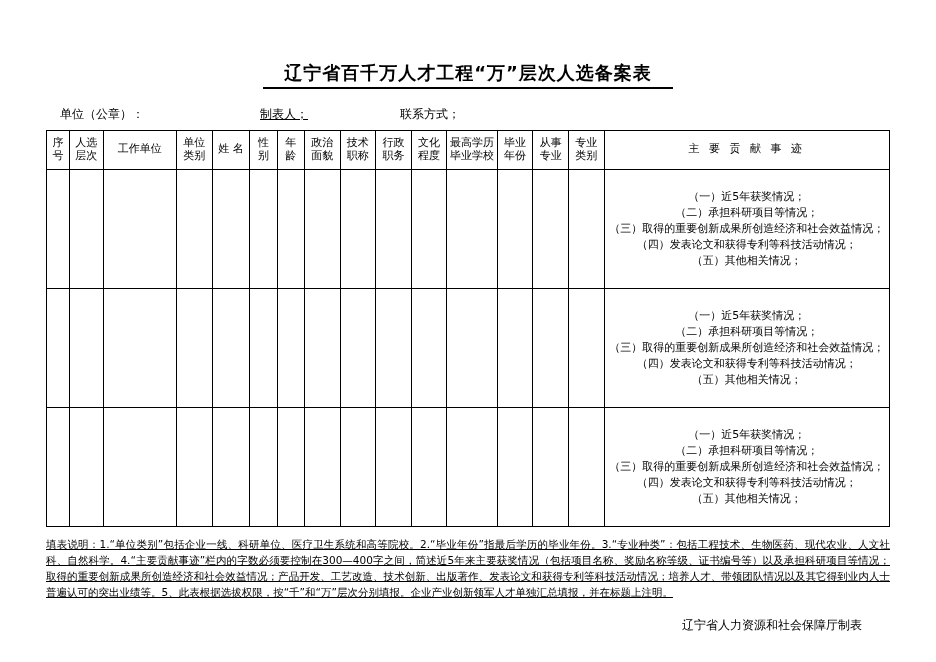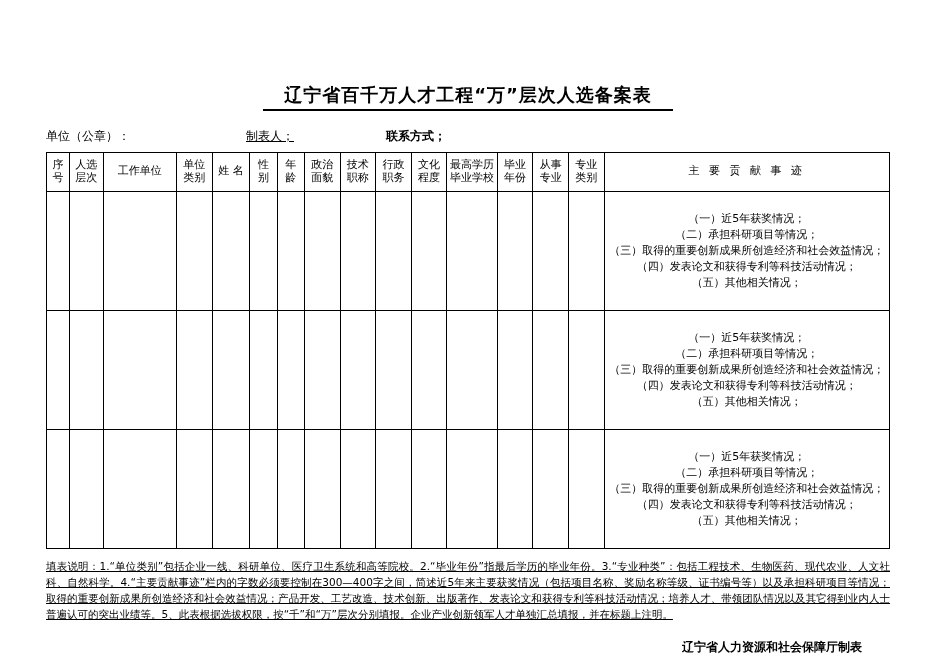--- a/index.html
+++ b/index.html
@@ -19,41 +19,41 @@
     width: 936px;
     height: 662px;
     box-sizing: border-box;
     padding: 0;
   }
   .doc-title {
     text-align: center;
     font-size: 18px;
     font-weight: bold;
     letter-spacing: 1px;
-    margin-top: 84px;
+    margin-top: 62px;
     margin-bottom: 0;
     line-height: 1.2;
   }
   .title-rule {
     width: 410px;
     height: 2px;
     background: #000;
     margin: 3px auto 0 auto;
   }
   .meta-row {
-    margin: 18px 0 7px 0;
+    margin: 18px 0 7px 14px;
     padding: 0 38px 0 46px;
     font-size: 12px;
     display: flex;
     align-items: flex-end;
     height: 16px;
   }
   .meta-unit { width: 200px; }
   .meta-filler { width: 140px; text-decoration: underline; }
-  .meta-contact { width: 160px; font-weight: bold; }
+  .meta-contact { width: 160px; }
 
   table.main {
     border-collapse: collapse;
     margin: 0 auto;
     width: 844px;
     table-layout: fixed;
   }
   table.main th, table.main td {
     border: 1px solid #000;
     font-size: 11px;
@@ -93,21 +93,21 @@
     margin: 9px 46px 0 46px;
     font-size: 10.5px;
     line-height: 1.55;
     text-align: justify;
     text-decoration: underline;
   }
   .signature {
     margin: 16px 74px 0 0;
     font-size: 12px;
     text-align: right;
-    font-weight: bold;
+    font-weight: normal;
   }
 </style>
 </head>
 <body>
 
 <div class="page">
 
   <div class="doc-title">辽宁省百千万人才工程“万”层次人选备案表</div>
   <div class="title-rule"></div>
 

